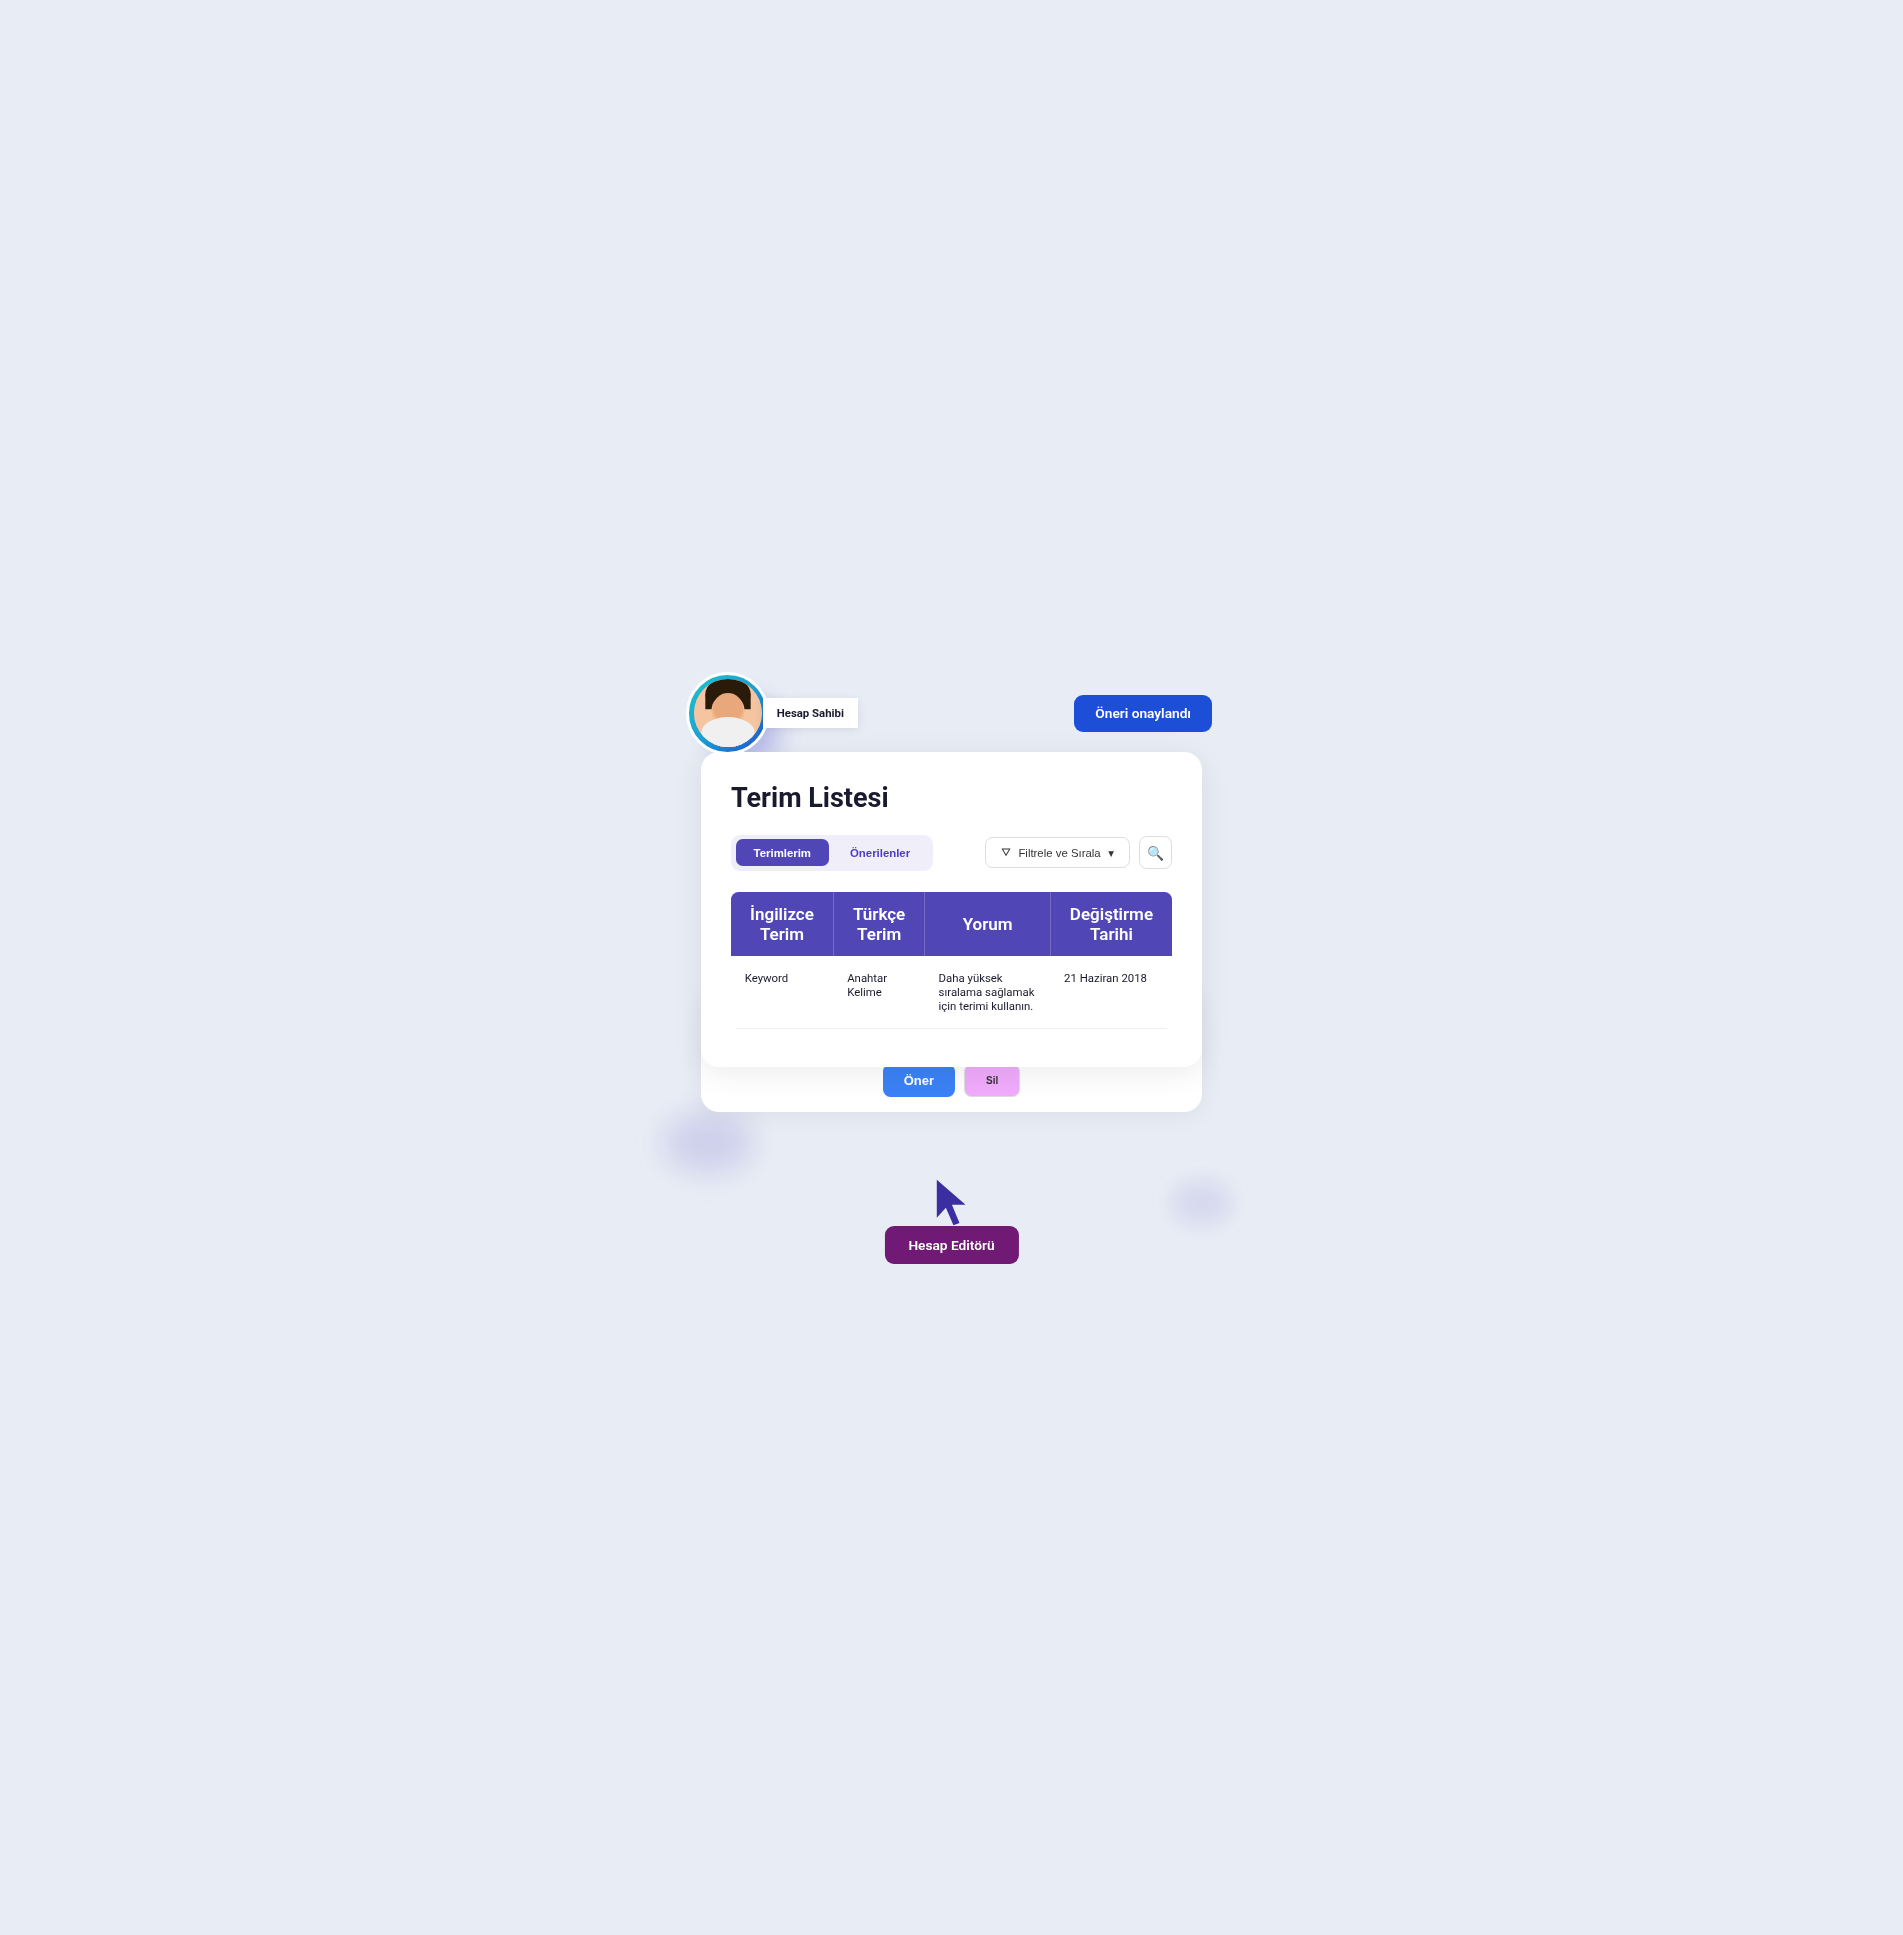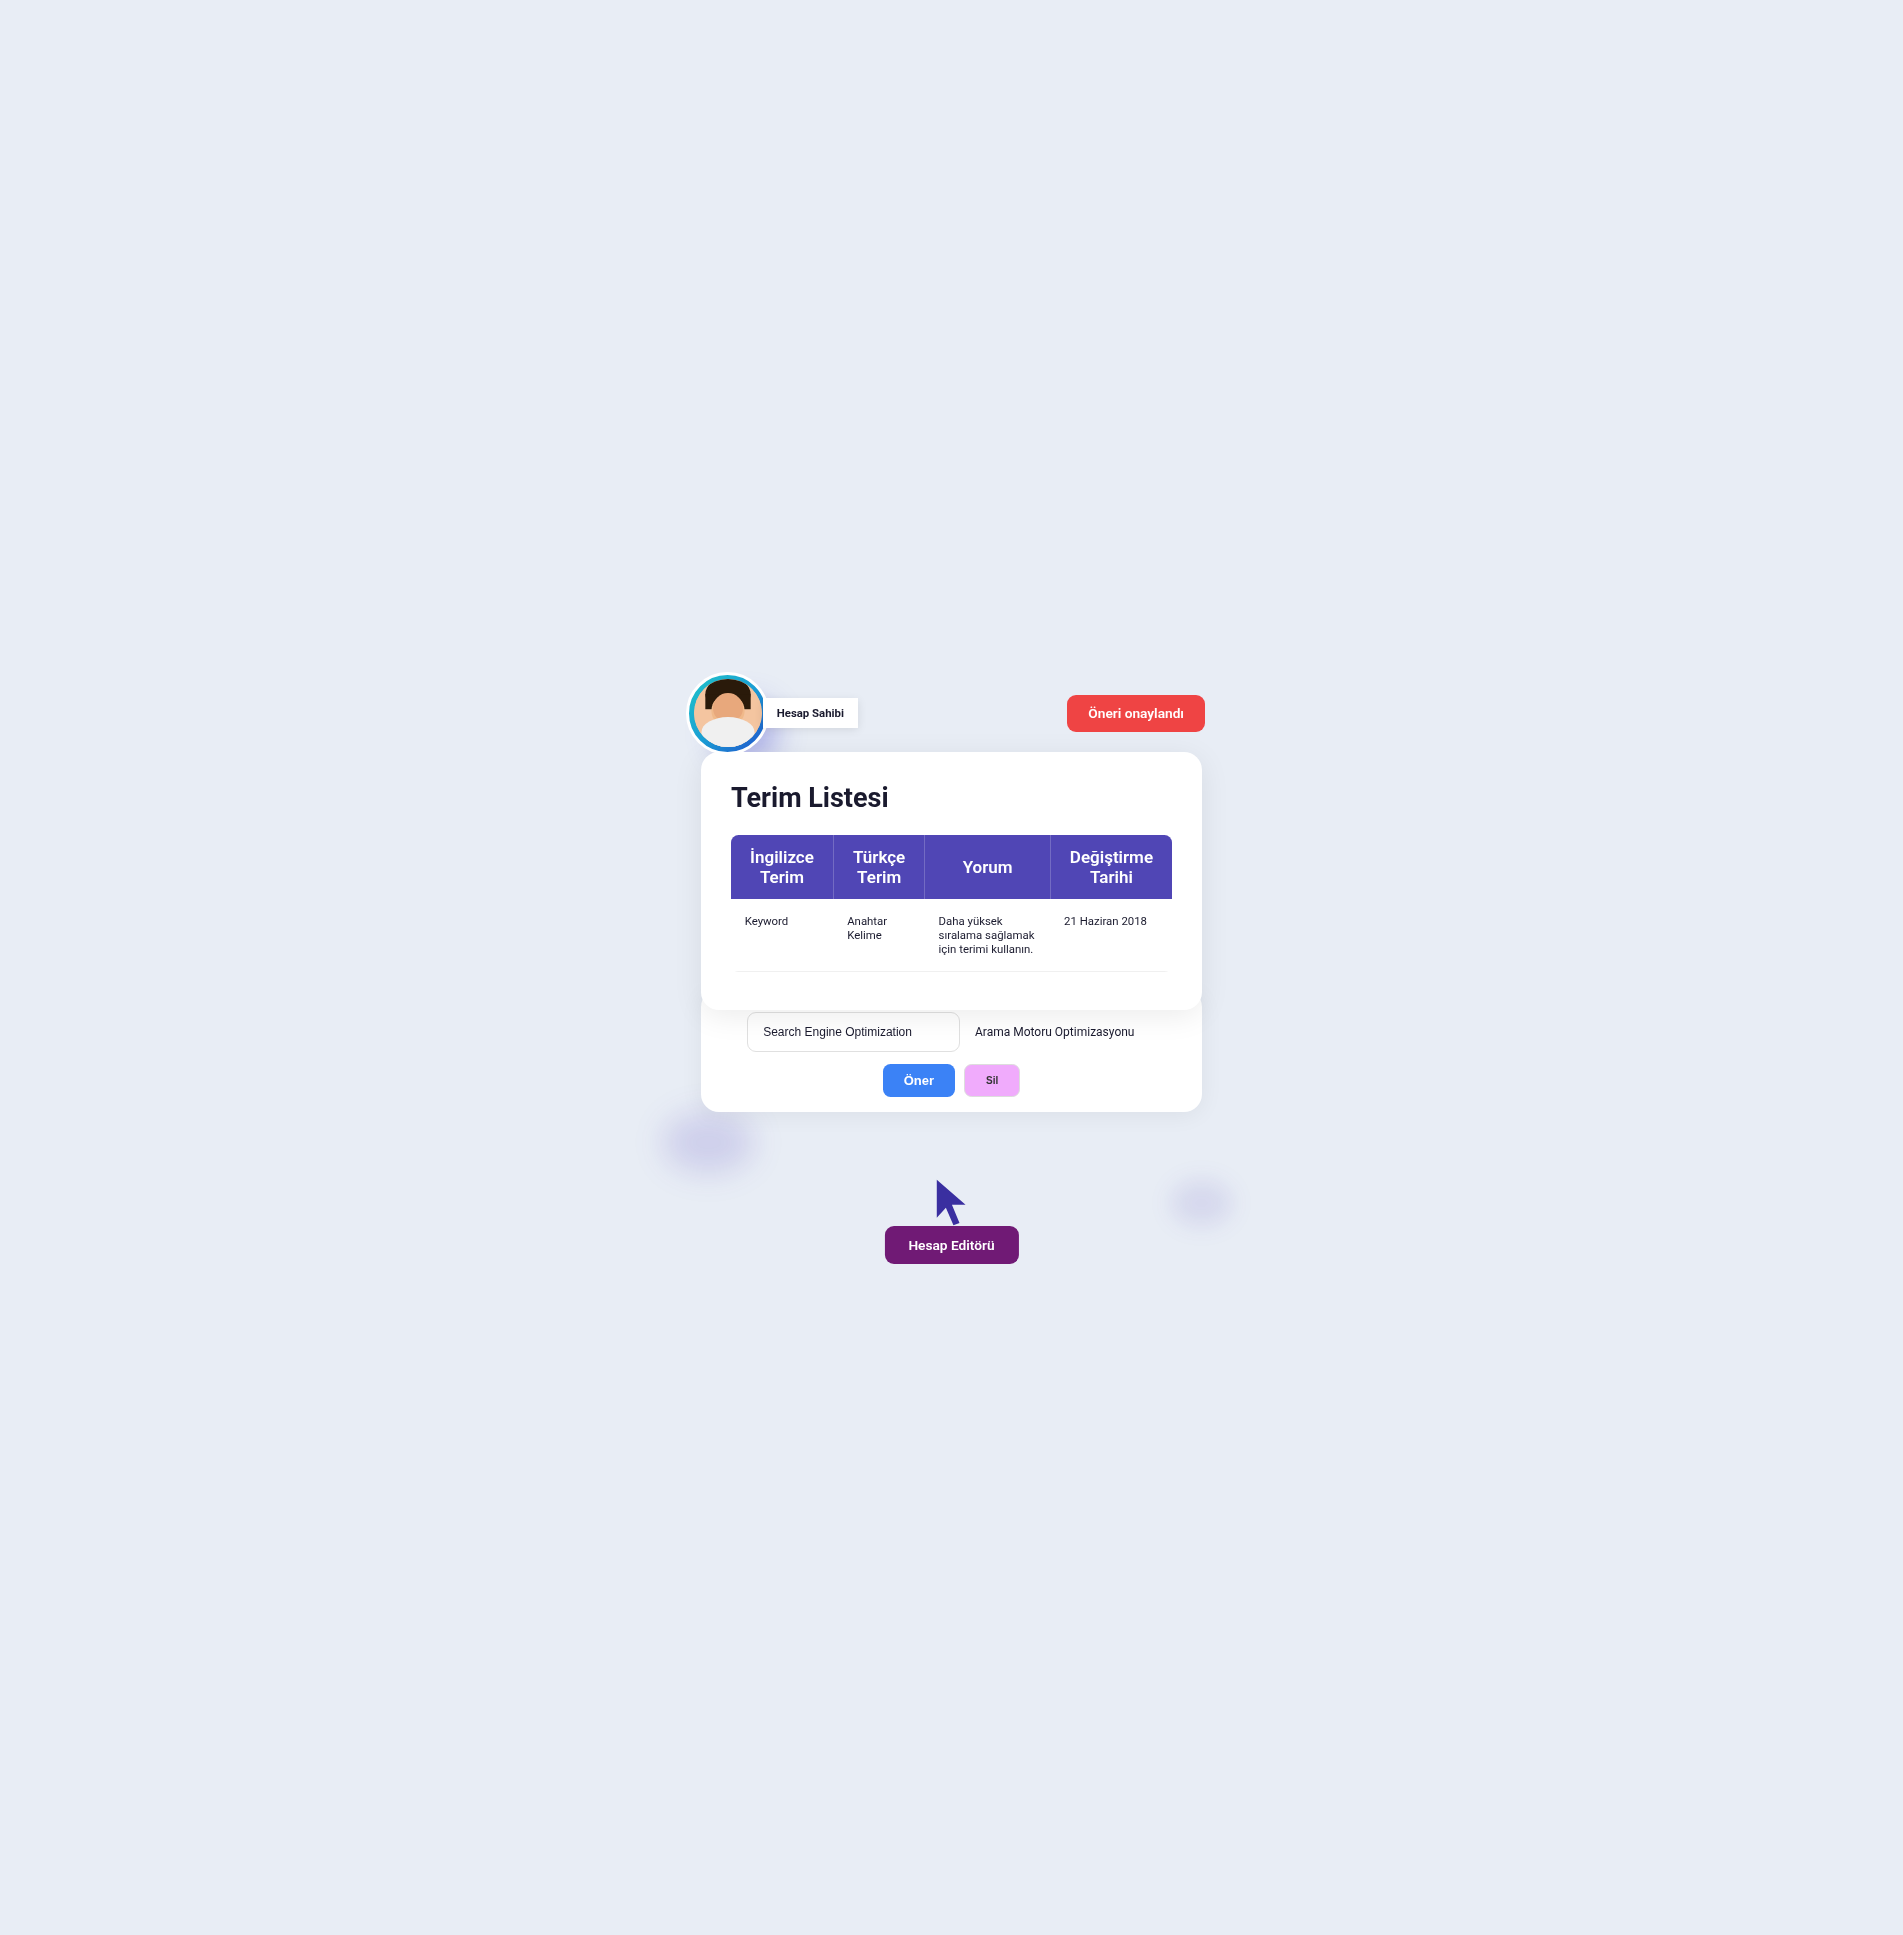--- a/index.html
+++ b/index.html
@@ -87,22 +87,22 @@
       box-shadow: 0 1.5px 9px rgba(0,0,0,0.1);
       margin-left: -6px;
       position: relative;
       z-index: 5;
     }
 
     
     .approval-badge {
       position: absolute;
       top: 23px;
-      right: 12px;
-      background: #ef4444;
+      right: 5px;
+      background: #1d4ed8;
       color: white;
       padding: 10.6px 21px;
       border-radius: 9px;
       font-weight: 600;
       font-size: 13.7px;
       z-index: 10;
     }
 
     
     .main-card {
@@ -377,20 +377,36 @@
       </div>
     </div>
     <div class="avatar-label">Hesap Sahibi</div>
   </div>
 
   <div class="approval-badge">Öneri onaylandı</div>
 
   <div class="main-card">
     <div class="card-title">Terim Listesi</div>
 
+    <div class="tabs-row">
+      <div class="tabs-group">
+        <button class="tab-btn active">Terimlerim</button>
+        <button class="tab-btn inactive">Önerilenler</button>
+      </div>
+      <div class="filter-group">
+        <button class="filter-btn">
+          <span>⛛</span>
+          <span>Filtrele ve Sırala</span>
+          <span>▾</span>
+        </button>
+        <button class="search-btn">
+          <span>🔍</span>
+        </button>
+      </div>
+    </div>
 
     <table class="term-table">
       <thead>
         <tr>
           <th>İngilizce Terim</th>
           <th>Türkçe Terim</th>
           <th>Yorum</th>
           <th>Değiştirme Tarihi</th>
         </tr>
       </thead>

